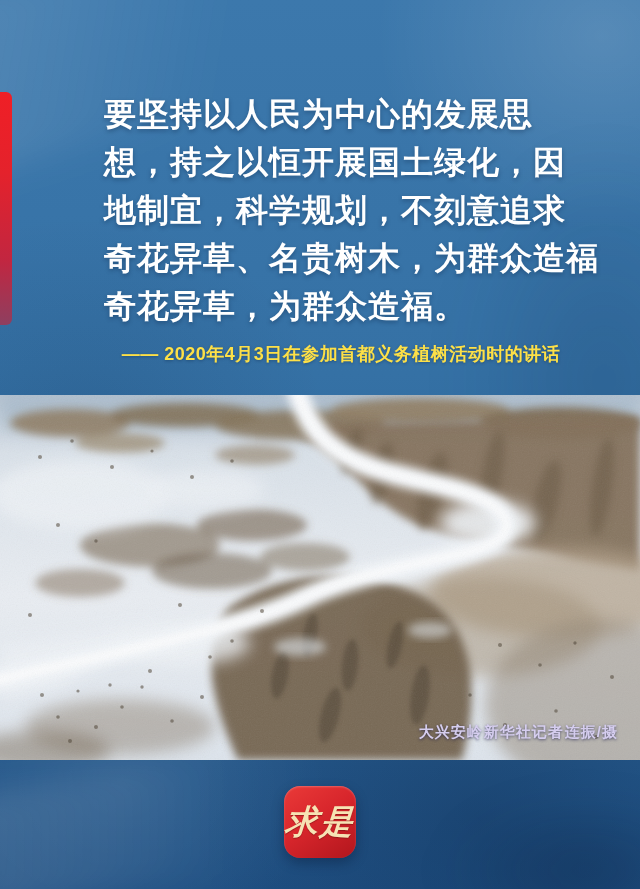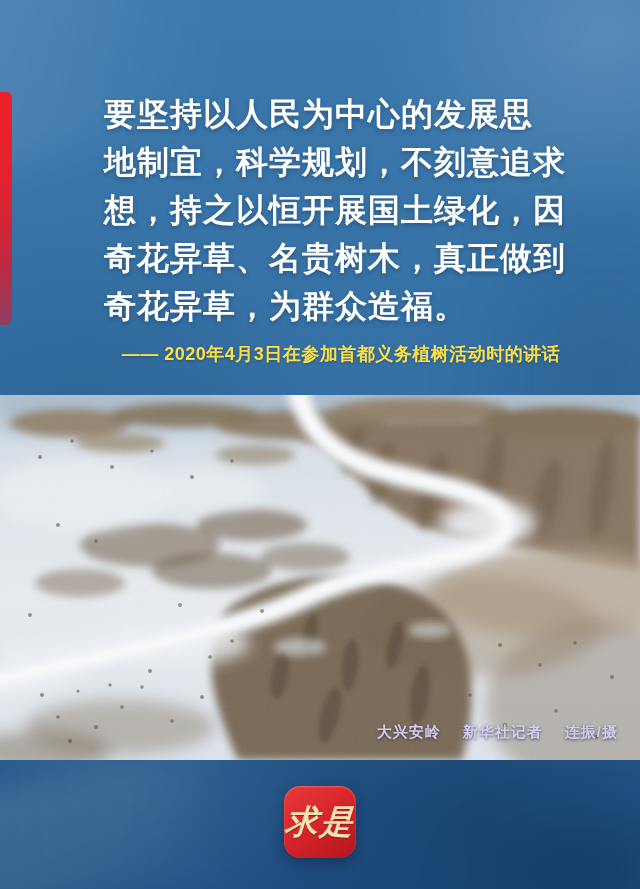--- a/index.html
+++ b/index.html
@@ -56,21 +56,21 @@
     text-align:center;color:#fde047;
     font-size:18px;font-weight:600;letter-spacing:.5px;
     text-shadow:0 1px 3px rgba(8,30,60,.35);
     margin-left:21px;
   }
   
   .photo{position:absolute;left:0;top:395px;width:640px;height:365px;margin:0;}
   .photo svg{display:block;width:640px;height:365px;}
   .caption{
     position:absolute;right:22px;bottom:18px;
-    display:inline-flex;column-gap:22px;
+    display:inline-flex;column-gap:1px;
     color:var(--caption-text,#d5cdee);
     font-size:15px;font-weight:bold;letter-spacing:1px;
     text-shadow:0 1px 3px rgba(25,25,70,.65);
   }
   
   .logo{
     position:absolute;left:284px;top:786px;width:72px;height:72px;
     border-radius:16px;
     background:linear-gradient(145deg,#ea3a38 0%,var(--logo-red,#d8262c) 45%,#b2161d 100%);
     box-shadow:0 5px 12px rgba(5,20,45,.35), inset 0 1px 2px rgba(255,255,255,.25);
@@ -94,23 +94,23 @@
   <div class="fold fold-1"></div>
   <div class="fold fold-2"></div>
   <div class="fold fold-3"></div>
   <div class="fold fold-4"></div>
   <div class="corner-tr"></div>
 
   <div class="red-bar"></div>
 
   <div class="quote">
     <div>要坚持以人民为中心的发展思</div>
+    <div>想，持之以恒开展国土绿化，因</div>
     <div>地制宜，科学规划，不刻意追求</div>
-    <div>想，持之以恒开展国土绿化，因</div>
-    <div>奇花异草、名贵树木，真正做到</div>
+    <div>奇花异草、名贵树木，为群众造福</div>
     <div>奇花异草，为群众造福。</div>
   </div>
 
   <div class="attribution">—— 2020年4月3日在参加首都义务植树活动时的讲话</div>
 
   <figure class="photo">
     <svg viewBox="0 0 640 365" preserveAspectRatio="none" aria-hidden="true">
       <defs>
         <linearGradient id="snow" x1="0" y1="0" x2="0" y2="1">
           <stop offset="0" stop-color="#b7c5d3"></stop>

